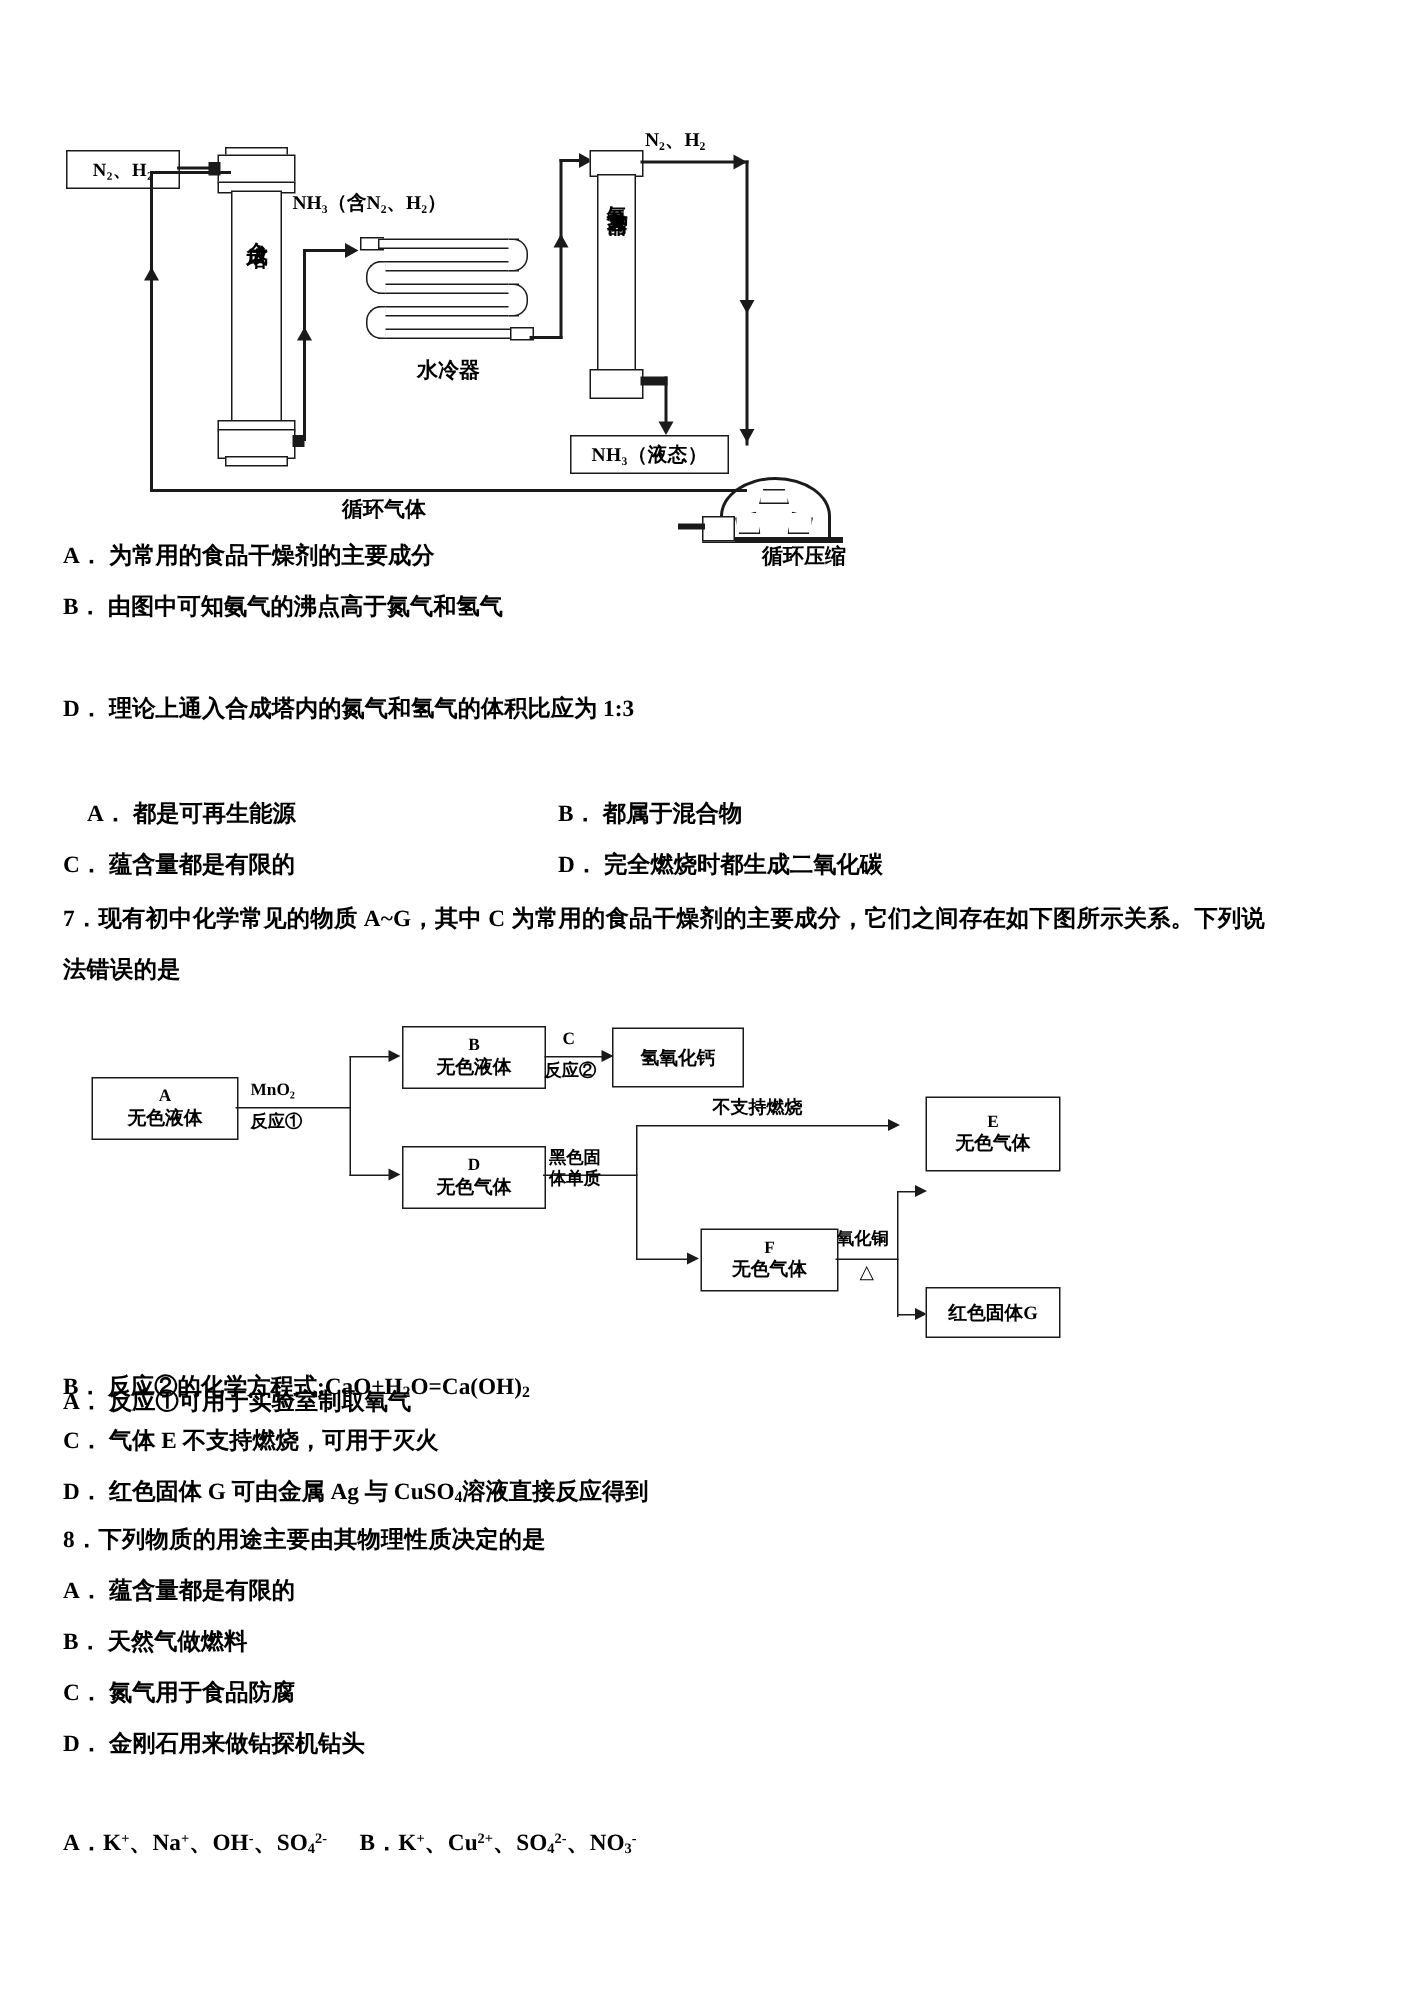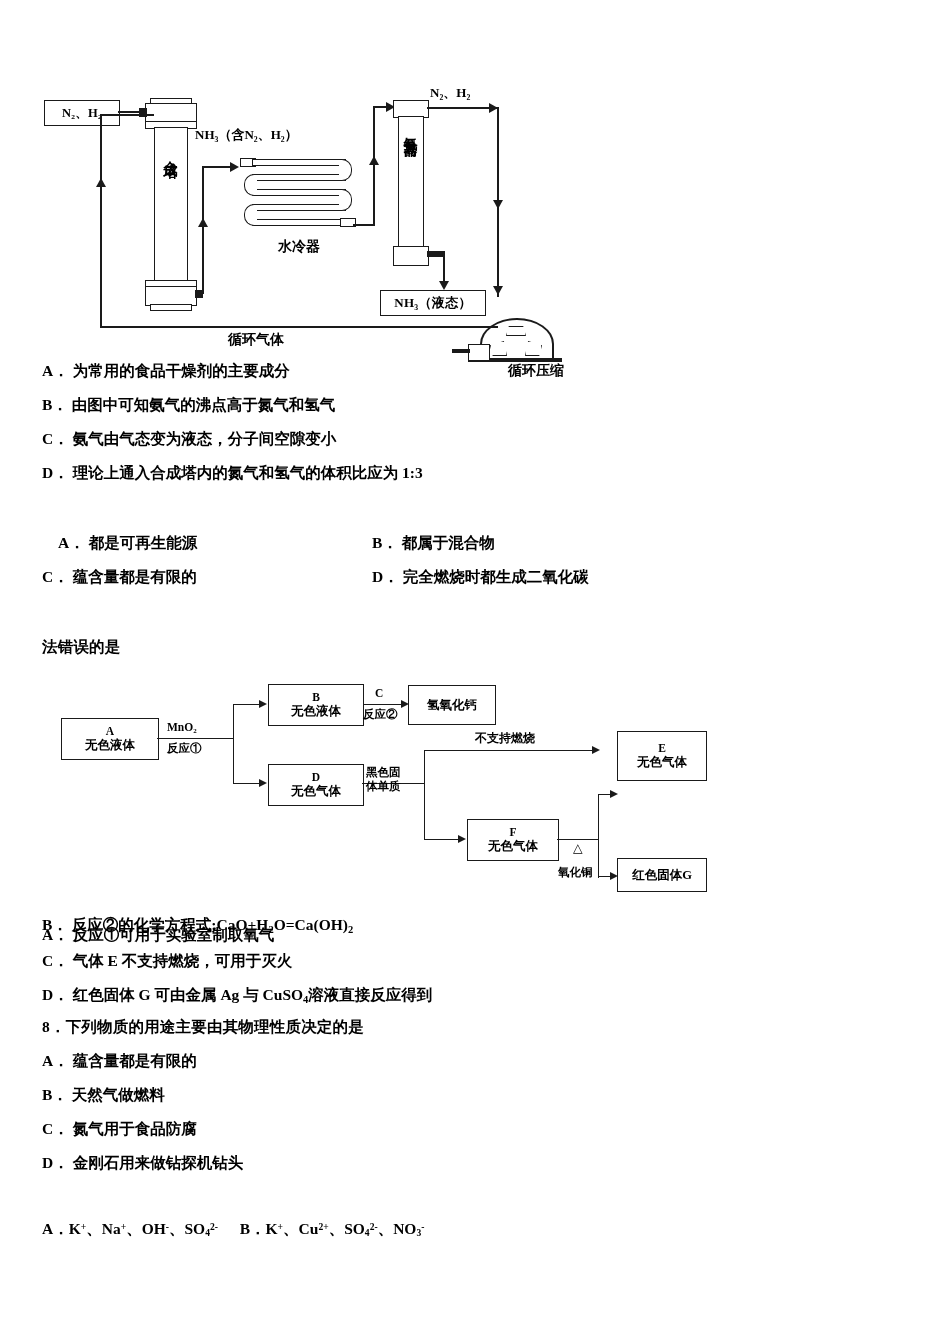--- a/index.html
+++ b/index.html
@@ -234,40 +234,38 @@
     <div class="arr arr-u" style="left:56px; top:100px;"></div>
     <div class="lab" style="left:188px; top:253px; font-size:14px;">循环气体</div>
   </div>
 
   <div class="opt" style="left:42px; top:362px;">
     <span class="lbl">A．</span><span>为常用的食品干燥剂的主要成分</span>
   </div>
   <div class="opt" style="left:42px; top:396px;">
     <span class="lbl">B．</span><span>由图中可知氨气的沸点高于氮气和氢气</span>
   </div>
-  <div class="opt" style="left:42px; top:430px;">
-    <span class="lbl">C．</span><span>氨气由气态变为液态，分子间空隙变小</span>
-  </div>
   <div class="opt" style="left:42px; top:464px;">
     <span class="lbl">D．</span><span>理论上通入合成塔内的氮气和氢气的体积比应为 1:3</span>
   </div>
 
   <div class="opt" style="left:42px; top:534px;margin-left:16px;">
     <span class="lbl">A．</span><span>都是可再生能源</span>
   </div>
   <div class="opt" style="left:372px; top:534px;">
     <span class="lbl">B．</span><span>都属于混合物</span>
   </div>
   <div class="opt" style="left:42px; top:568px;">
     <span class="lbl">C．</span><span>蕴含量都是有限的</span>
   </div>
   <div class="opt" style="left:372px; top:568px;">
     <span class="lbl">D．</span><span>完全燃烧时都生成二氧化碳</span>
   </div>
 
+  <div class="q-line" style="left:42px; top:604px;">7．现有初中化学常见的物质 A~G，其中 C 为常用的食品干燥剂的主要成分，它们之间存在如下图所示关系。下列说</div>
   <div class="q-line" style="left:42px; top:638px;">法错误的是</div>
 
   <div id="diagram2">
 
     <div class="node" style="left:6px; top:42px; width:96px; height:40px;">
       <span class="tag">A</span>
       <span class="desc">无色液体</span>
     </div>
 
     <div class="ln" style="left:102px; top:62px; width:77px; height:1.4px;"></div>
@@ -323,21 +321,21 @@
 
     <div class="ln" style="left:369px; top:163px; width:38px; height:1.4px;"></div>
     <div class="arr arr-r" style="left:403px; top:159px; border-left-width:8px; border-top-width:4px; border-bottom-width:4px;"></div>
 
     <div class="node" style="left:412px; top:143px; width:90px; height:40px;">
       <span class="tag">F</span>
       <span class="desc">无色气体</span>
     </div>
 
     <div class="ln" style="left:502px; top:163px; width:42px; height:1.4px;"></div>
-    <div class="edgelab" style="left:503px; top:143px;margin-top:46px;">
+    <div class="edgelab" style="left:503px; top:143px;">
       <span>氧化铜</span>
     </div>
     <div class="edgelab" style="left:518px; top:165px; font-size:12.5px;">
       <span>△</span>
     </div>
 
     <div class="ln" style="left:543px; top:118px; width:1.4px; height:84px;"></div>
     <div class="ln" style="left:543px; top:118px; width:16px; height:1.4px;"></div>
     <div class="arr arr-r" style="left:555px; top:114px; border-left-width:8px; border-top-width:4px; border-bottom-width:4px;"></div>
     <div class="ln" style="left:543px; top:200px; width:16px; height:1.4px;"></div>

